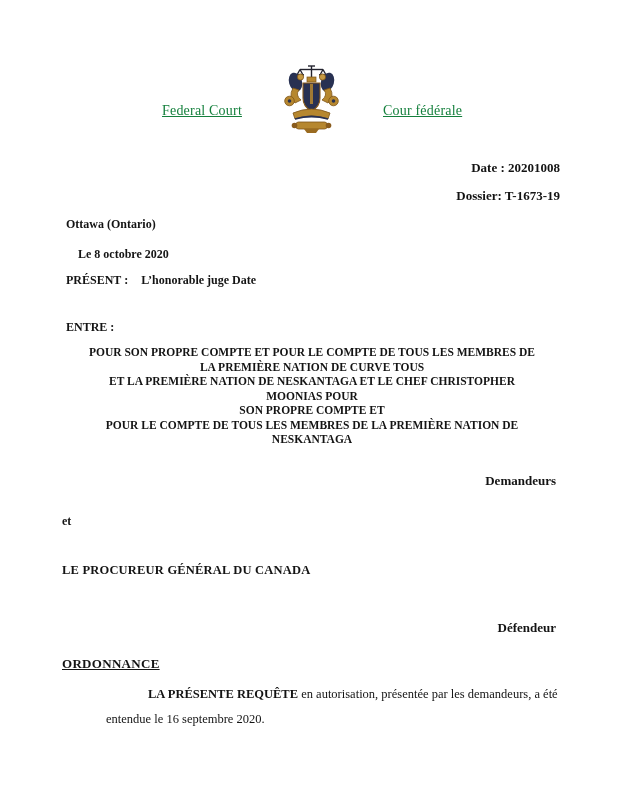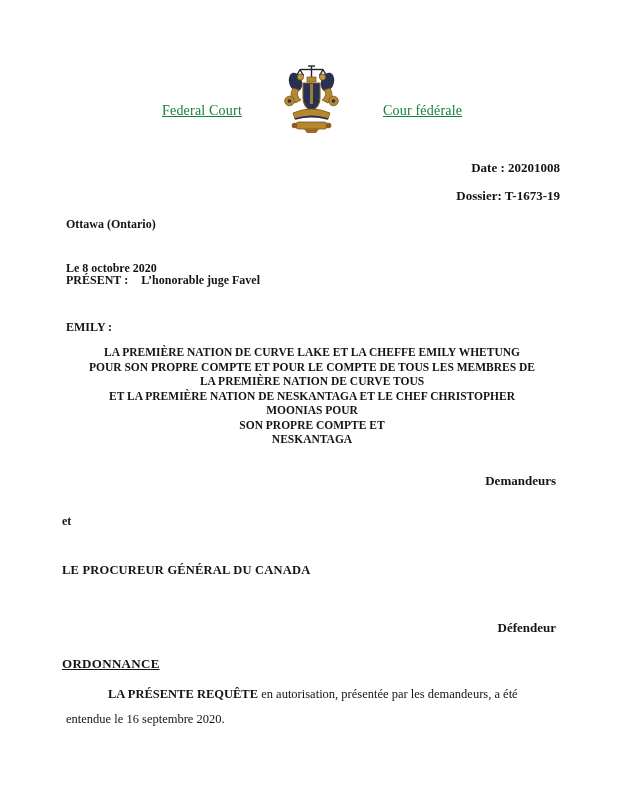--- a/index.html
+++ b/index.html
@@ -98,47 +98,47 @@
       <path d="M21,65 l3,4 h9 l3,-4 z" fill="#9a6b20"></path>
     </svg>
   </div>
 
   <div class="abs hdr-title" style="left:383px;top:103px;">Cour fédérale</div>
 
   <div class="abs meta-line" style="top:160px;">Date : 20201008</div>
   <div class="abs meta-line" style="top:188px;">Dossier: T-1673-19</div>
 
   <div class="abs intro-line" style="top:217px;">Ottawa (Ontario)</div>
-  <div class="abs intro-line" style="top:261px;">Le 8 octobre 2020</div>
+  <div class="abs intro-line" style="top:247px;margin-left:12px;">Le 8 octobre 2020</div>
   <div class="abs intro-line" style="top:273px;">
-    <span>PRÉSENT :</span><span class="present-gap"></span><span>L’honorable juge Favel</span>
+    <span>PRÉSENT :</span><span class="present-gap"></span><span>L’honorable juge Date</span>
   </div>
 
-  <div class="abs intro-line" style="top:320px;">EMILY :</div>
+  <div class="abs intro-line" style="top:320px;">ENTRE :</div>
 
   <div class="abs party-block" style="top:345px;">
-    <div class="party-line">LA PREMIÈRE NATION DE CURVE LAKE ET LA CHEFFE EMILY WHETUNG</div>
     <div class="party-line">POUR SON PROPRE COMPTE ET POUR LE COMPTE DE TOUS LES MEMBRES DE</div>
     <div class="party-line">LA PREMIÈRE NATION DE CURVE TOUS</div>
     <div class="party-line">ET LA PREMIÈRE NATION DE NESKANTAGA ET LE CHEF CHRISTOPHER</div>
     <div class="party-line">MOONIAS POUR</div>
     <div class="party-line">SON PROPRE COMPTE ET</div>
+    <div class="party-line">POUR LE COMPTE DE TOUS LES MEMBRES DE LA PREMIÈRE NATION DE</div>
     <div class="party-line">NESKANTAGA</div>
   </div>
 
   <div class="abs role-line" style="top:473px;">Demandeurs</div>
 
   <div class="abs center-line conj" style="top:514px;">et</div>
 
   <div class="abs center-line respondent" style="top:563px;">LE PROCUREUR GÉNÉRAL DU CANADA</div>
 
   <div class="abs role-line" style="top:620px;text-align:center;">Défendeur</div>
 
   <div class="abs center-line order-heading" style="top:656px;">ORDONNANCE</div>
 
-  <div class="abs order-par" style="top:682px;">
+  <div class="abs order-par" style="top:682px;margin-left:40px;">
     <div class="line1">
       <span class="b">LA PRÉSENTE REQUÊTE</span><span> en autorisation, présentée par les demandeurs, a été</span>
     </div>
     <div class="line2">entendue le 16 septembre 2020.</div>
   </div>
 
 </div>
 
 </body></html>

